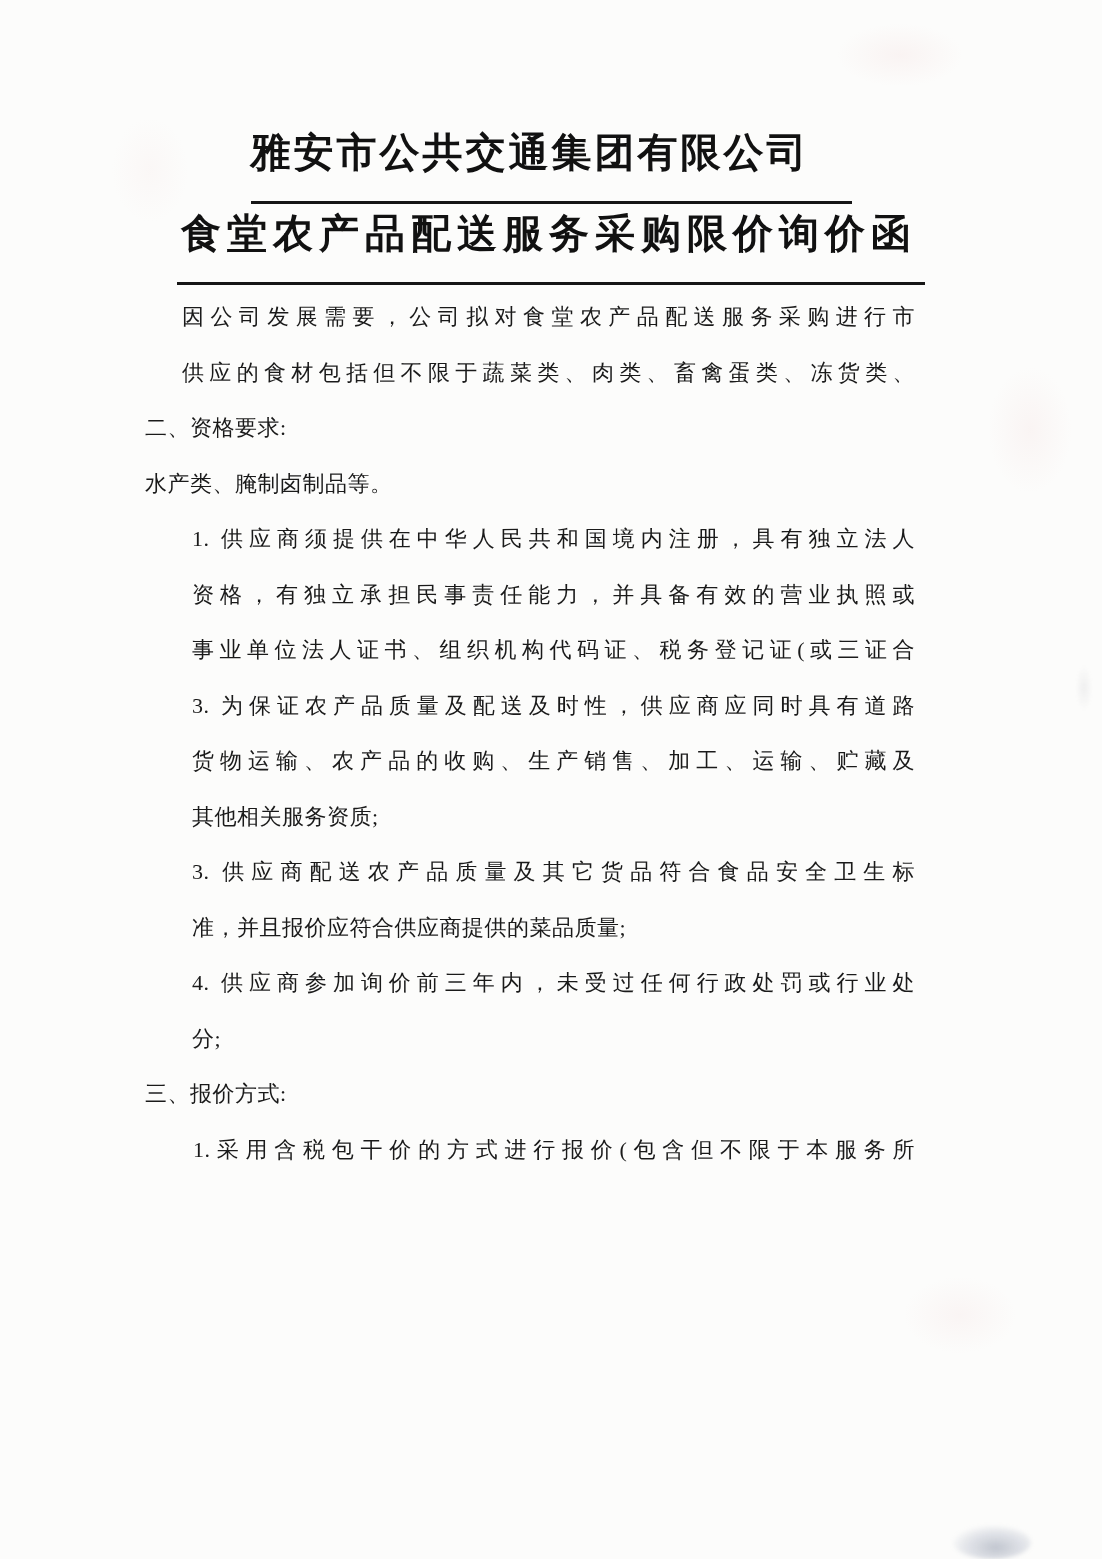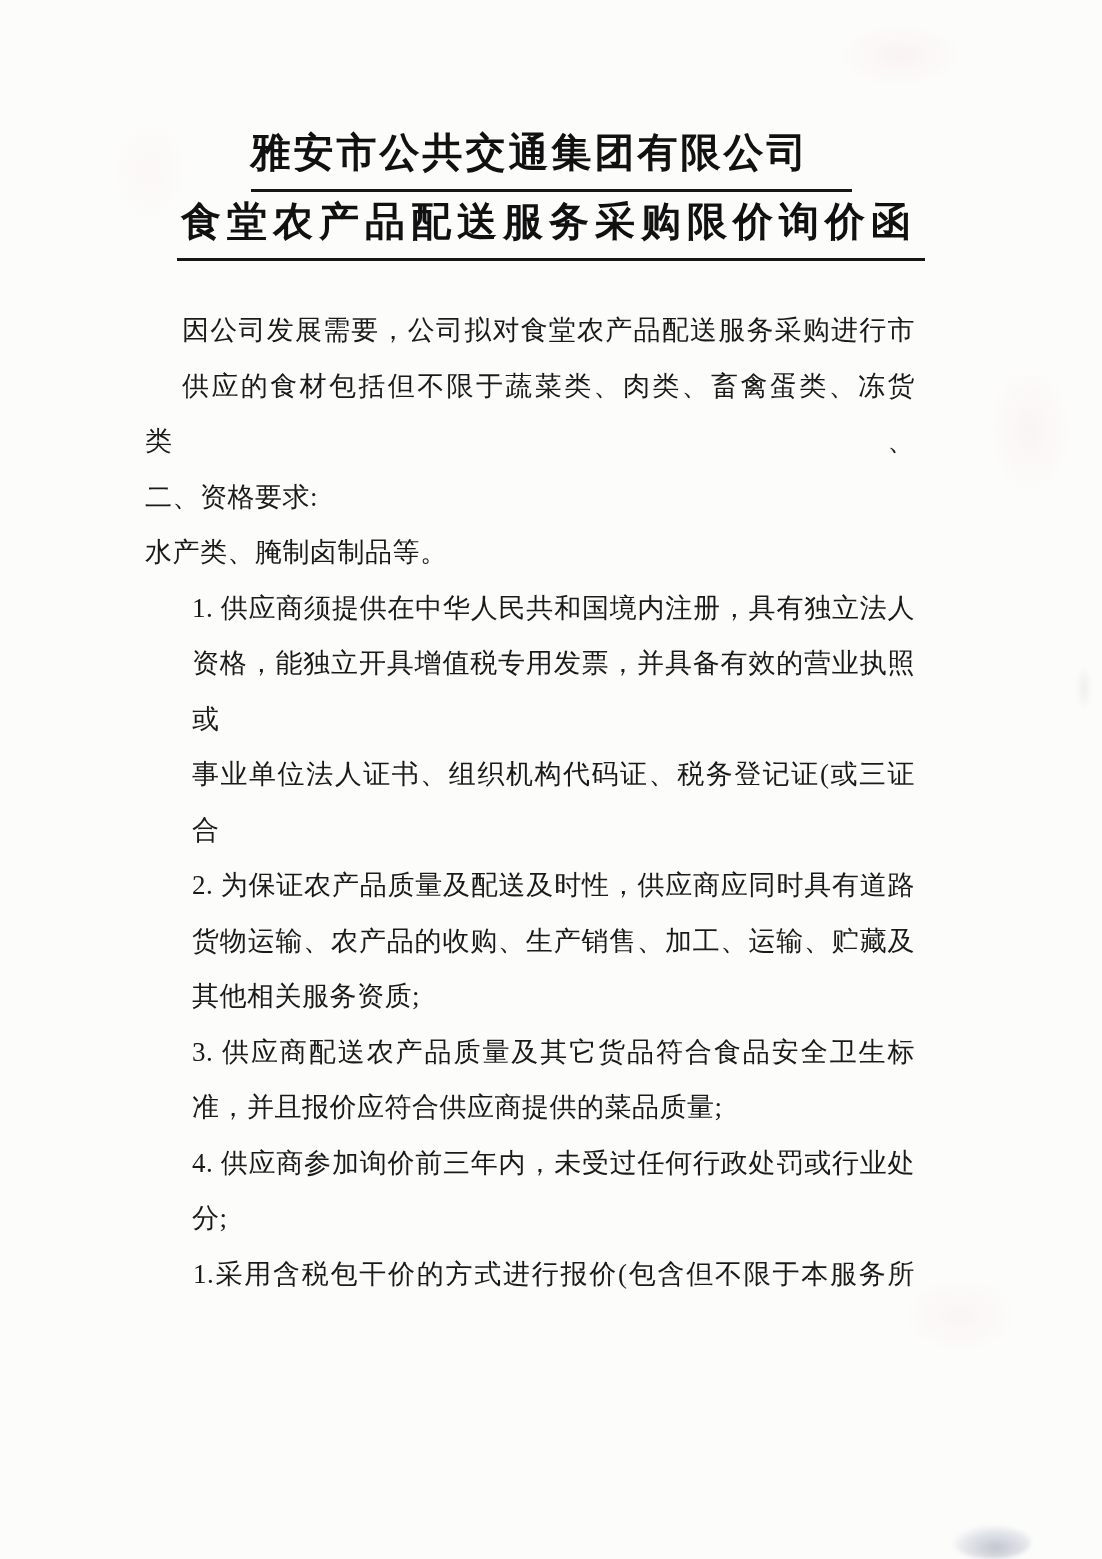--- a/index.html
+++ b/index.html
@@ -26,30 +26,30 @@
     text-align:center;
     font-family:"DejaVu Sans", sans-serif;
     font-weight:bold;
     font-size:40px;
     line-height:58px;
     color:#111;
   }
   .title-line span{
     display:inline-block;
     border-bottom:3px solid #161616;
-    padding-bottom:8px;
+    padding-bottom:20px;
     letter-spacing:4px;
   }
   .title-line.first span{padding-right:42px;letter-spacing:3px;}
   .title-line.second span{letter-spacing:6px;padding-left:4px;padding-right:8px;}
   
   .doc{
     position:absolute;
-    top:303px;left:145px;width:770px;
-    font-size:27px;
+    top:289px;left:145px;width:770px;
+    font-size:22px;
     line-height:55.5px;
     color:#1a1a1a;
     letter-spacing:0.5px;
   }
   .ln{white-space:nowrap;}
   .ln.j{
     white-space:normal;
     text-align:justify;
     text-align-last:justify;
     text-justify:inter-character;
@@ -83,33 +83,34 @@
   <div class="doc">
     <div class="ln j indent">因公司发展需要，公司拟对食堂农产品配送服务采购进行市</div>
 
 
     <div class="ln j indent">供应的食材包括但不限于蔬菜类、肉类、畜禽蛋类、冻货类、</div>
     <div class="ln">二、资格要求:</div>
 
     <div class="ln">水产类、腌制卤制品等。</div>
 
     <div class="ln j item">1. 供应商须提供在中华人民共和国境内注册，具有独立法人</div>
-    <div class="ln j item">资格，能独立开具增值税专用发票，并具备有效的营业执照或</div>
+    <div class="ln j item">资格，有独立承担民事责任能力，并具备有效的营业执照或</div>
     <div class="ln j item">事业单位法人证书、组织机构代码证、税务登记证(或三证合</div>
 
-    <div class="ln j item">2. 为保证农产品质量及配送及时性，供应商应同时具有道路</div>
+    <div class="ln j item">3. 为保证农产品质量及配送及时性，供应商应同时具有道路</div>
     <div class="ln j item">货物运输、农产品的收购、生产销售、加工、运输、贮藏及</div>
     <div class="ln item">其他相关服务资质;</div>
 
     <div class="ln j item">3. 供应商配送农产品质量及其它货品符合食品安全卫生标</div>
     <div class="ln item">准，并且报价应符合供应商提供的菜品质量;</div>
 
     <div class="ln j item">4. 供应商参加询价前三年内，未受过任何行政处罚或行业处</div>
     <div class="ln item">分;</div>
 
+    <div class="ln">三、报价方式:</div>
 
     <div class="ln j item5">1.采用含税包干价的方式进行报价(包含但不限于本服务所</div>
   </div>
 
   <div class="smudge-gray"></div>
   <div class="smudge-gray2"></div>
 
 </div>
 
 </body></html>

